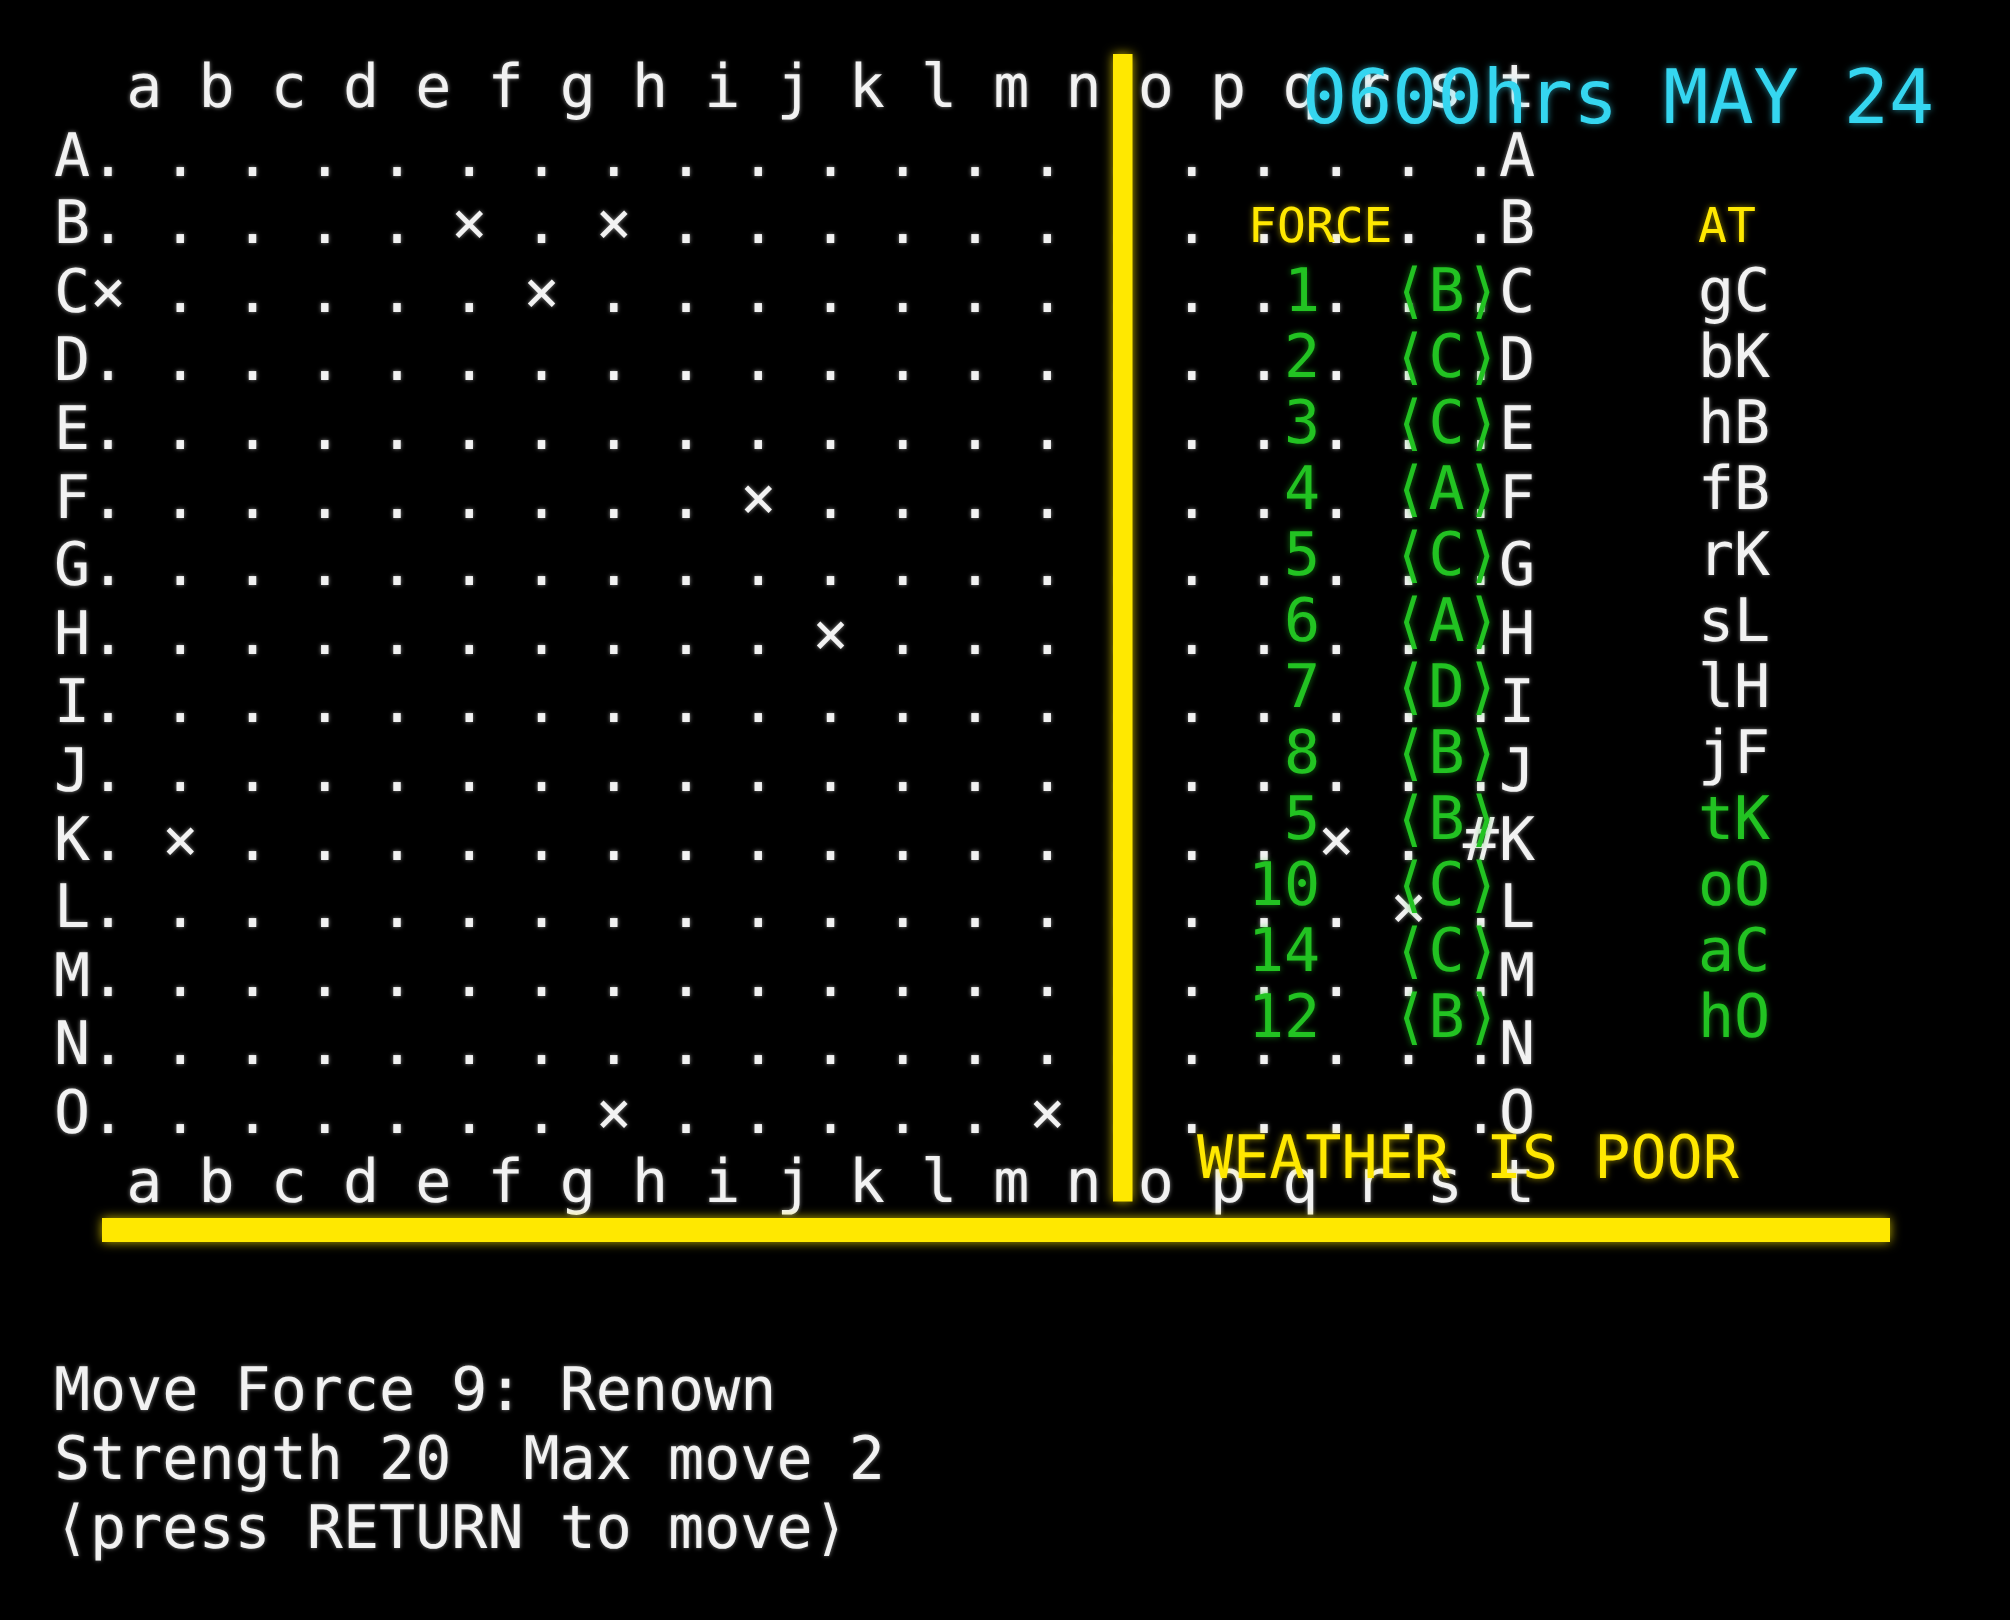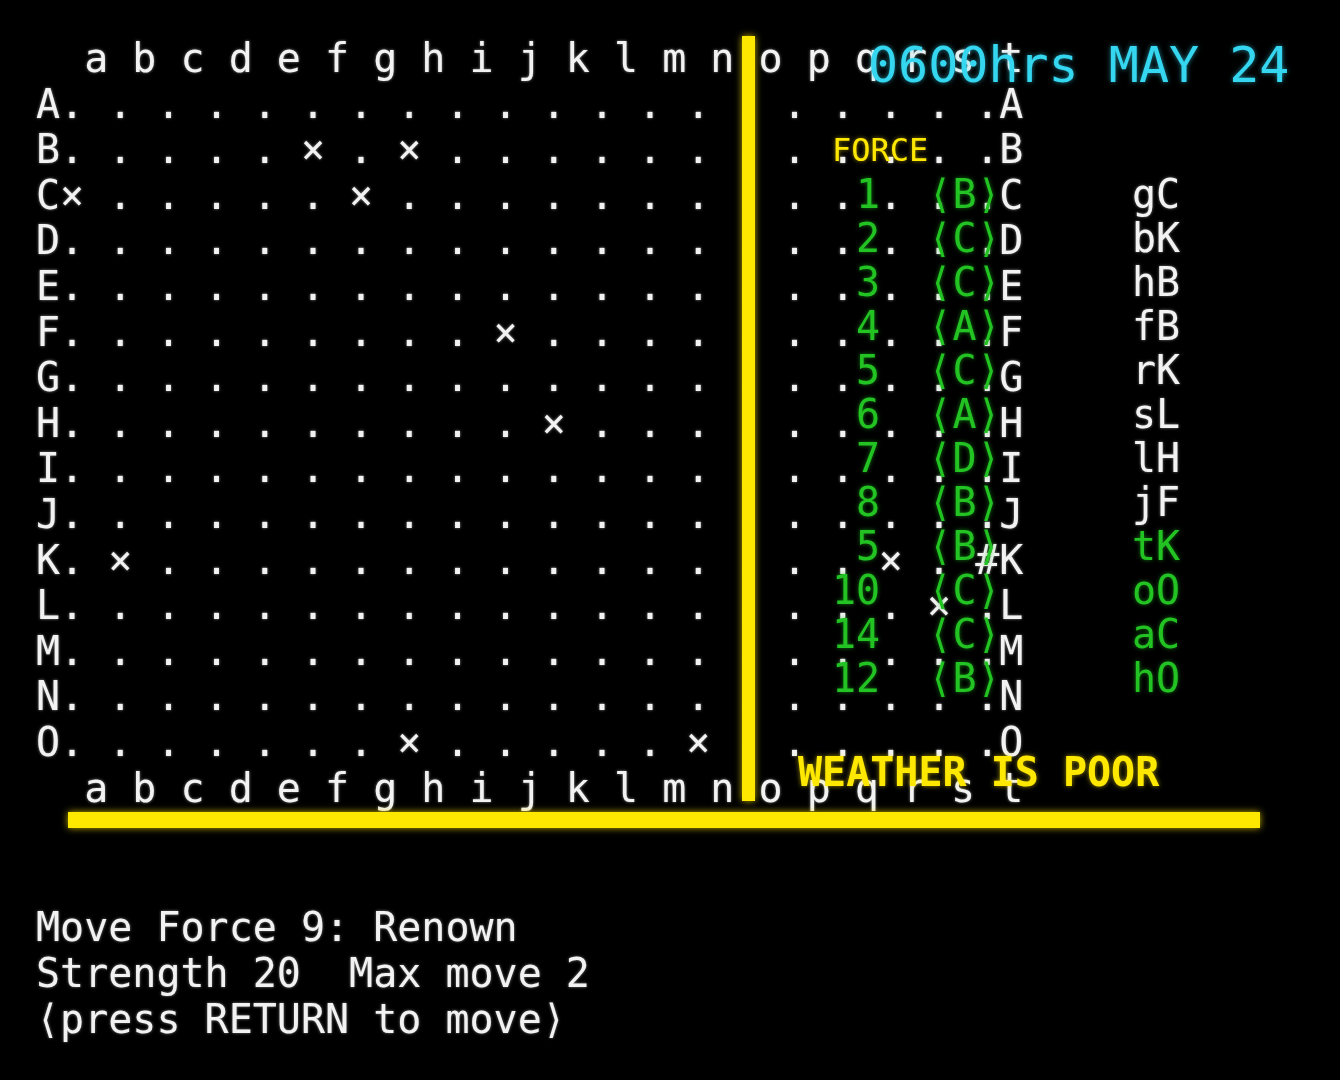--- a/index.html
+++ b/index.html
@@ -145,21 +145,20 @@
 
   #weather-line {
     position: absolute;
     left: 18px;
     top: 713px;
     font-size: 40px;
     line-height: 46px;
     white-space: pre;
     color: #ffe800;
     text-shadow: 0 0 5px rgba(255,232,0,0.6);
-    font-weight: bold;
   }
 
   
   #prompt-panel {
     position: absolute;
     left: 36px;
     top: 904px;
     width: 1000px;
   }
 
@@ -204,20 +203,21 @@
 
   <div id="divider-vertical"></div>
 
   <div id="status-panel">
 
     <div id="datetime-line">0600hrs MAY 24</div>
 
     <div id="force-table">
       <div class="force-header-row">
         <span class="hdr-force">FORCE</span>
+        <span class="hdr-at">AT</span>
       </div>
       <div id="force-rows">
           <div class="force-row"><span class="col-force"> 1  ⟨B⟩</span><span class="col-at at-white">gC</span></div>
           <div class="force-row"><span class="col-force"> 2  ⟨C⟩</span><span class="col-at at-white">bK</span></div>
           <div class="force-row"><span class="col-force"> 3  ⟨C⟩</span><span class="col-at at-white">hB</span></div>
           <div class="force-row"><span class="col-force"> 4  ⟨A⟩</span><span class="col-at at-white">fB</span></div>
           <div class="force-row"><span class="col-force"> 5  ⟨C⟩</span><span class="col-at at-white">rK</span></div>
           <div class="force-row"><span class="col-force"> 6  ⟨A⟩</span><span class="col-at at-white">sL</span></div>
           <div class="force-row"><span class="col-force"> 7  ⟨D⟩</span><span class="col-at at-white">lH</span></div>
           <div class="force-row"><span class="col-force"> 8  ⟨B⟩</span><span class="col-at at-white">jF</span></div>

